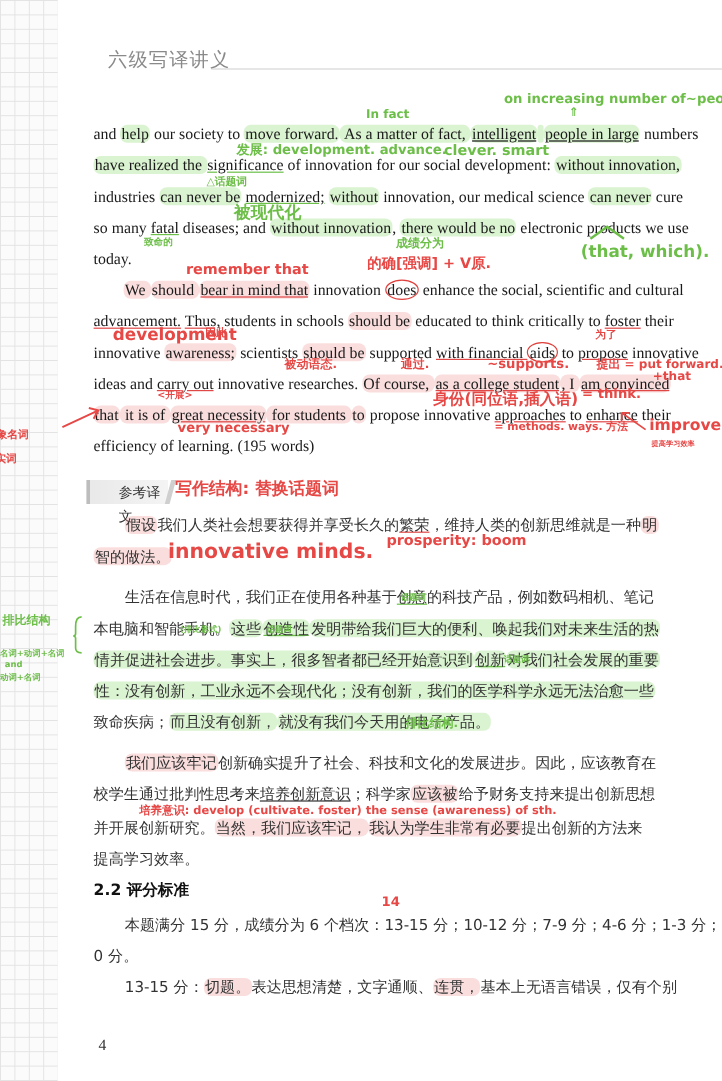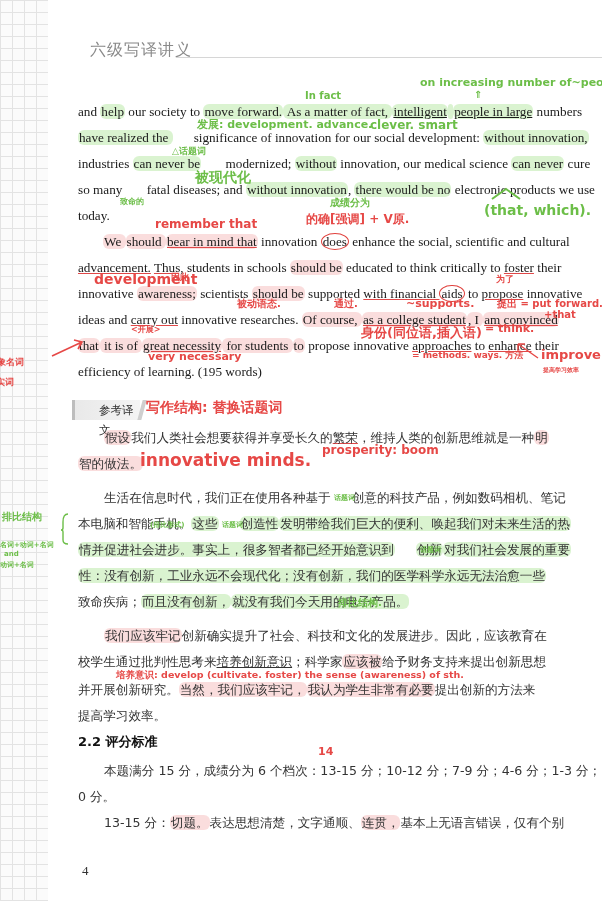--- a/index.html
+++ b/index.html
@@ -10,21 +10,21 @@
     background-image:linear-gradient(#e3e3e3 1px,transparent 1px),linear-gradient(90deg,#e3e3e3 1px,transparent 1px);
     background-size:12px 12px;}
   .header{position:absolute;left:70px;top:40px;width:532px;height:24px;}
   .header-title{position:absolute;left:20px;top:0;font-family:"DejaVu Sans",sans-serif;font-size:16px;color:#8a8a8a;letter-spacing:1px;}
   .header-rule{position:absolute;left:106px;top:17px;right:0;border-top:1px solid #d6d6d6;}
   .line{position:absolute;left:78px;width:462px;font-size:13.2px;white-space:nowrap;line-height:16px;}
   .just{text-align:justify;text-align-last:justify;}
   .cn{font-family:"DejaVu Sans",sans-serif;font-size:12.6px;color:#333;}
   .hg{background:rgba(150,220,120,0.35);border-radius:6px;padding:0 1px;}
   .hr{background:rgba(240,150,150,0.32);border-radius:6px;padding:0 1px;}
-  .ug{text-decoration-color:#6cc04a;margin-left:21px;}
+  .ug{text-decoration:underline;text-decoration-color:#6cc04a;}
   .ur{text-decoration:underline;text-decoration-color:#e04848;}
   .ul{text-decoration:underline;}
   .circ{border:1.6px solid #e0403c;border-radius:50%;padding:0 1px;}
   .note{position:absolute;font-family:"DejaVu Sans",sans-serif;white-space:nowrap;font-weight:bold;}
   .g{color:#6cbe48;}
   .r{color:#e64846;text-align:center;}
   .tag{position:absolute;left:72px;top:400px;width:68px;height:20px;background:linear-gradient(90deg,#e9e9e9,#f4f4f4);
     border-left:3px solid #bdbdbd;font-family:"DejaVu Sans",sans-serif;font-size:11.5px;color:#333;line-height:20px;padding-left:24px;box-sizing:border-box;}
   .tag-slash{position:absolute;left:140px;top:400px;width:4px;height:20px;background:#cfcfcf;transform:skewX(-15deg);}
   .section-h{position:absolute;left:78px;top:733px;font-family:"DejaVu Sans",sans-serif;font-weight:bold;font-size:13px;color:#111;}

